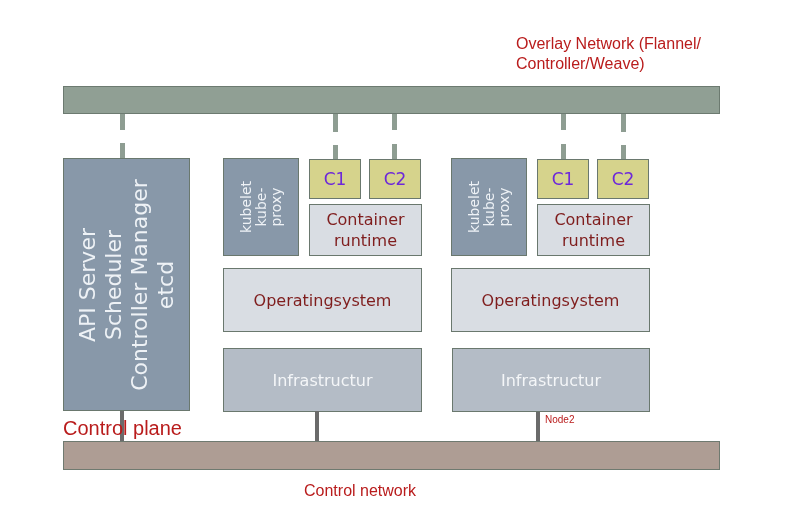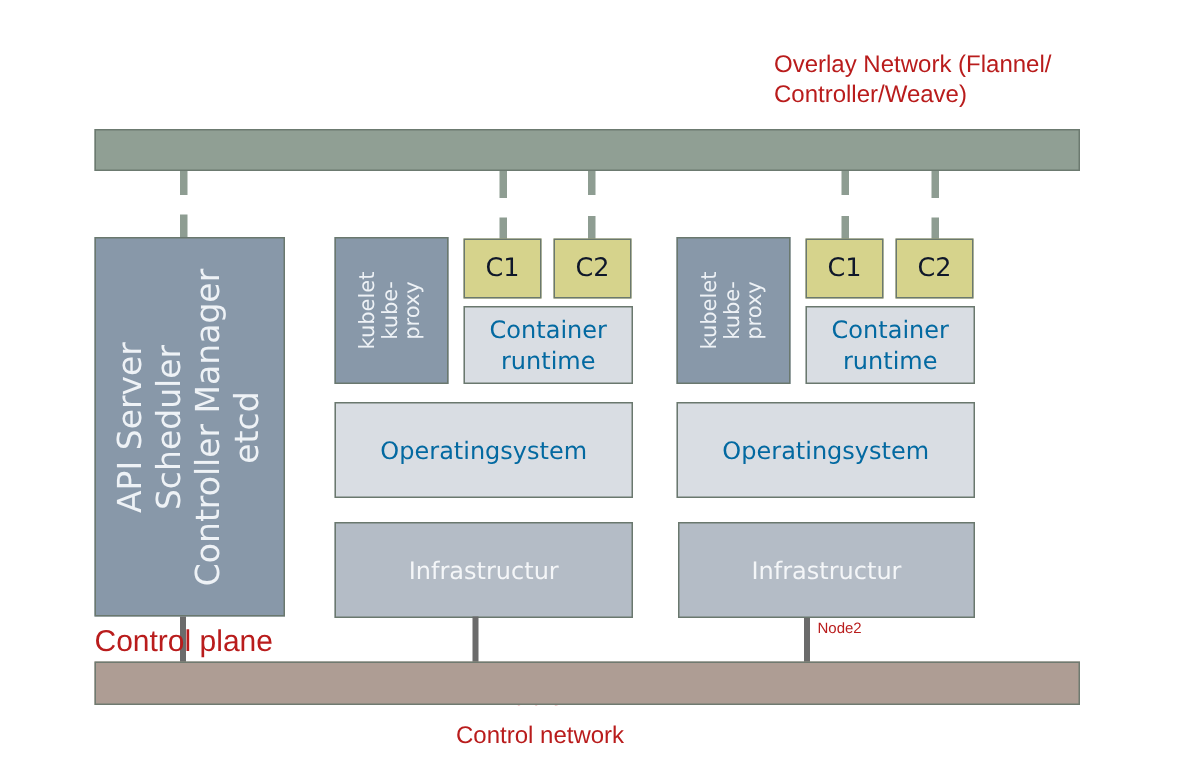--- a/index.html
+++ b/index.html
@@ -4,23 +4,23 @@
 <style>
   html, body { margin:0; padding:0; background:#ffffff; }
   body { width:786px; height:512px; position:relative; overflow:hidden; font-family:"DejaVu Sans", sans-serif; }
   .abs { position:absolute; box-sizing:border-box; }
   .label { font-family:"Liberation Sans", sans-serif; color:#b91c1c; white-space:nowrap; }
   .overlay-bar { background:#909f94; border:1px solid #6c7a70; }
   .phys-bar { background:#ae9d94; border:1px solid #6f7a70; }
   .dash { background:#8e9d92; }
   .wire { background:#6b6b6b; }
   .dark-box { background:#8898a9; border:1.5px solid #6a786e; color:#eef2f6; }
-  .light-box { background:#d9dde3; border:1.5px solid #6a786e; color:#0369a1; }
+  .light-box { background:#d9dde3; border:1.5px solid #6a786e; color:#7f1d1d; }
   .mid-box { background:#b4bcc6; border:1.5px solid #6a786e; color:#f4f6f8; }
-  .c-box { background:#d6d38c; border:1.5px solid #6a786e; color:#0f172a; display:flex; align-items:center; justify-content:center; font-size:17px; }
+  .c-box { background:#d6d38c; border:1.5px solid #6a786e; color:#6d28d9; display:flex; align-items:center; justify-content:center; font-size:17px; }
   .center { display:flex; align-items:center; justify-content:center; text-align:center; }
   .vert { position:absolute; left:50%; top:50%; transform:translate(-50%,-50%) rotate(-90deg); text-align:center; white-space:nowrap; }
 </style>
 </head>
 <body>
 
 <div class="abs label" style="left:516px; top:34px; font-size:16px; line-height:20px;">
   <div>Overlay Network (Flannel/</div>
   <div>Controller/Weave)</div>
 </div>

